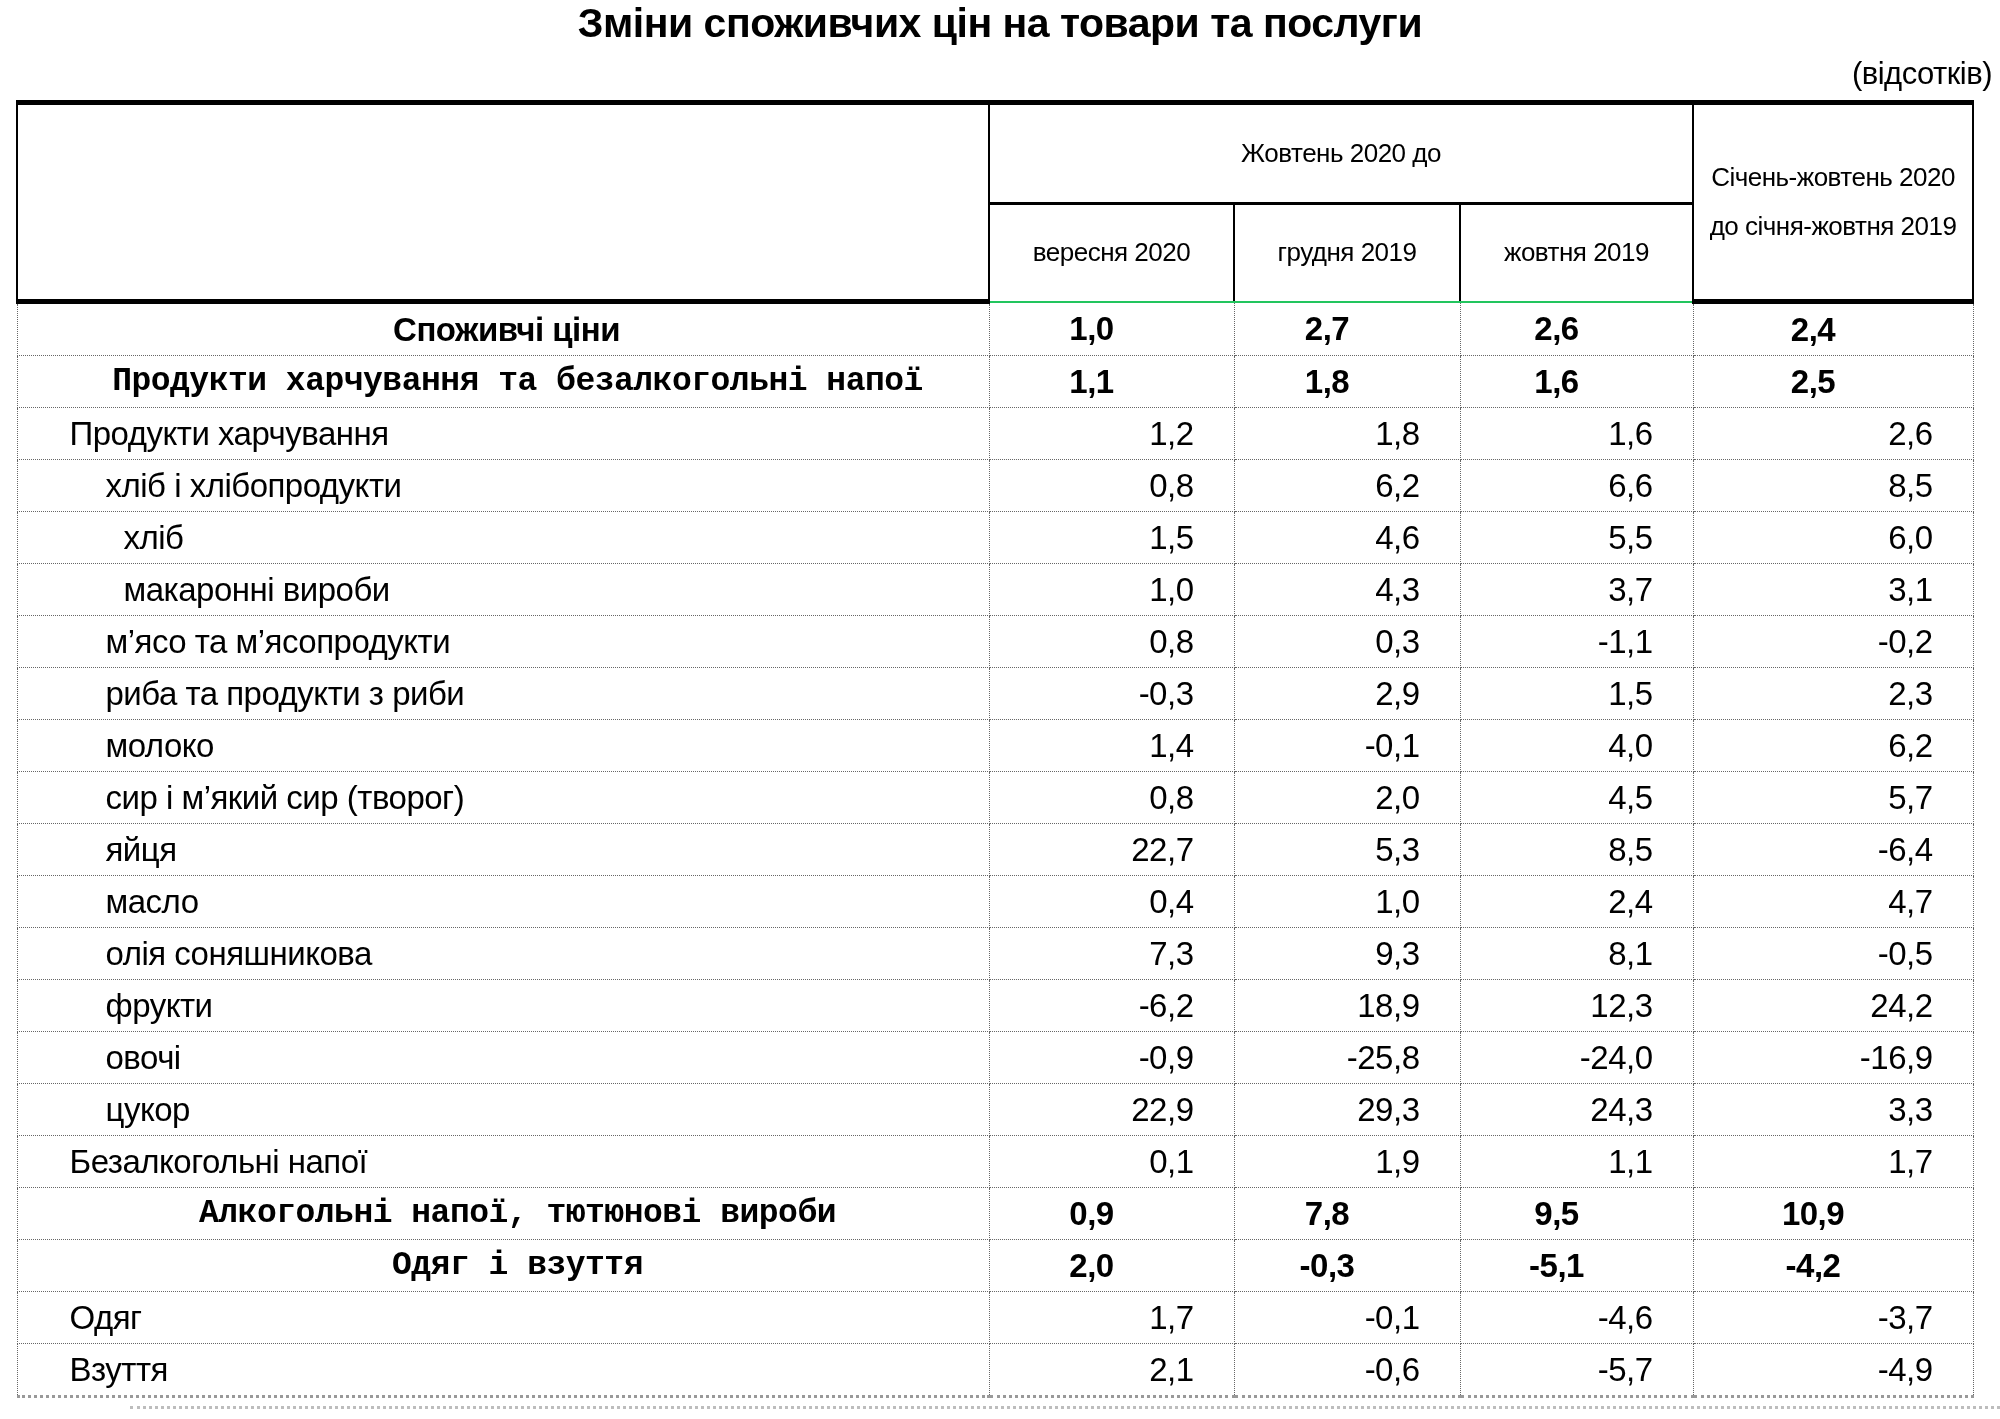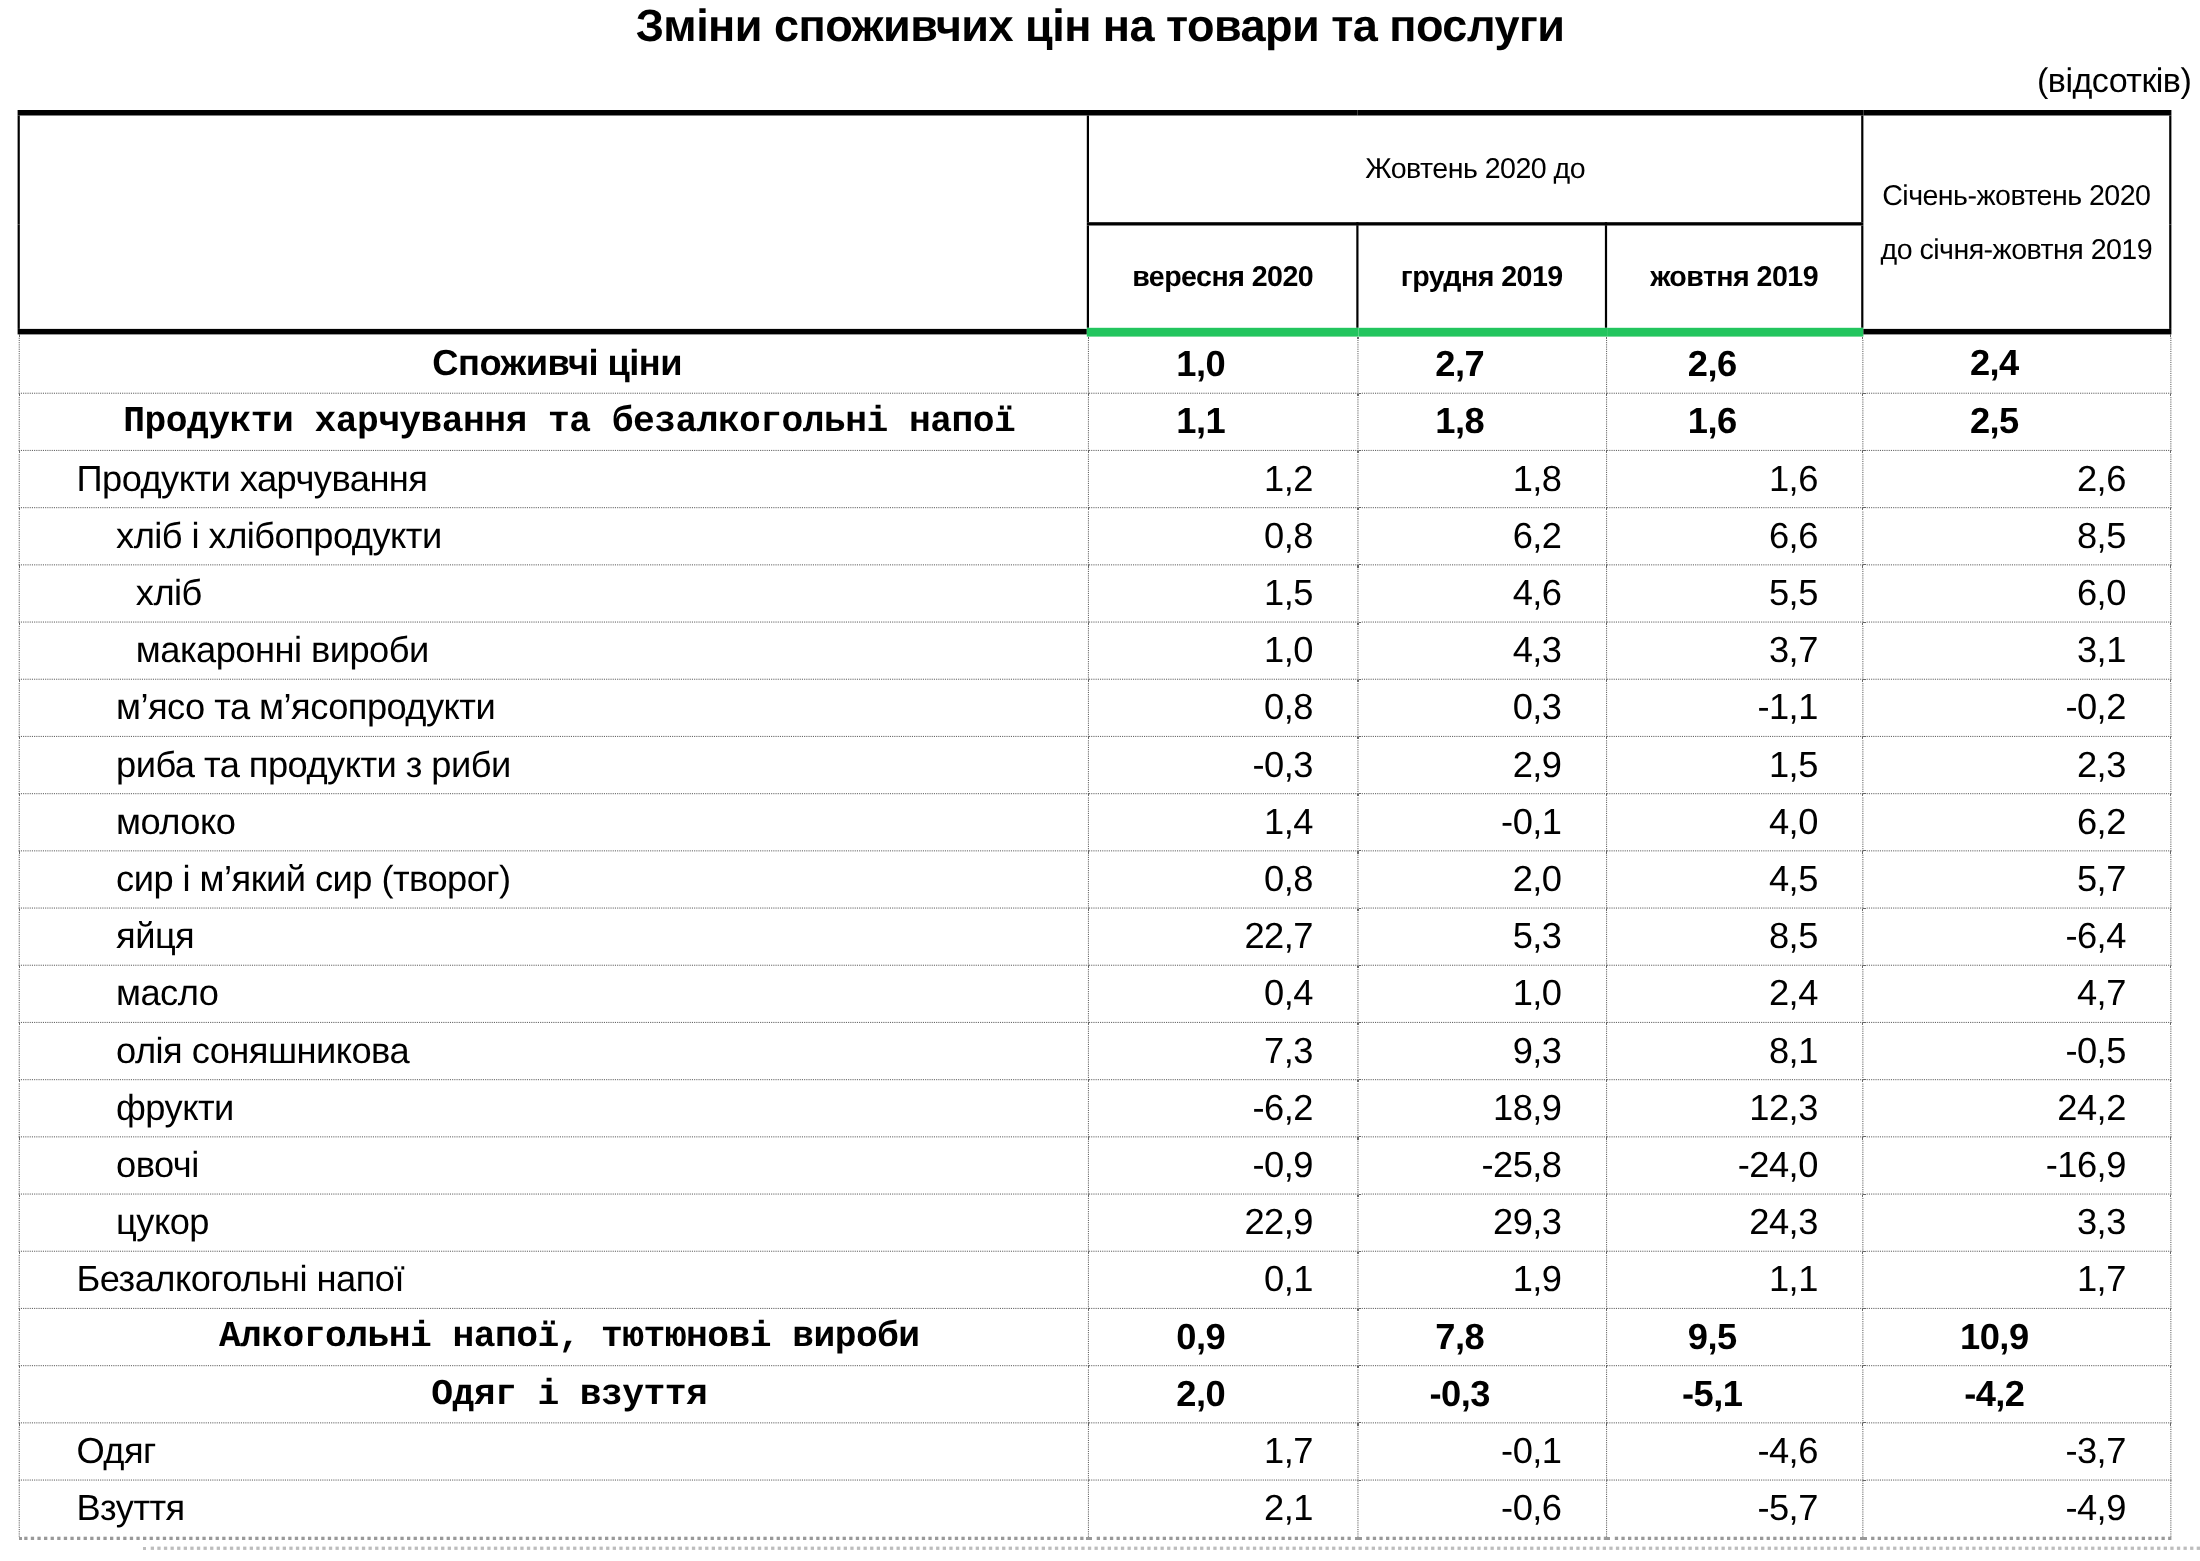--- a/index.html
+++ b/index.html
@@ -30,21 +30,21 @@
   thead th{
     border:2px solid #000;
     font-weight:normal;font-size:26px;text-align:center;
     padding:0;vertical-align:middle;background:#fff;
   }
   tr.hrow1{height:101px;}
   tr.hrow2{height:98px;}
   tr.hrow1 th{border-top:5px solid #000;}
   th.corner-cell{border-bottom:5px solid #000;}
   th.group-header{border-bottom:3px solid #000;}
-  th.sub-header{border-bottom:8px solid #22c55e;font-weight:bold;}
+  th.sub-header{border-bottom:2px solid #22c55e;}
   th.period-col-header{border-bottom:5px solid #000;line-height:49px;padding:0 8px;}
 
   tbody td{
     border:1px dotted #666;
     height:51px;font-size:33px;vertical-align:middle;
     padding:0;background:#fff;white-space:nowrap;overflow:hidden;
   }
   tbody tr:last-child td{border-bottom:3px dotted #999;}
   tbody tr.bold td{font-weight:bold;text-align:center;}
   td.lbl{text-align:left;}

